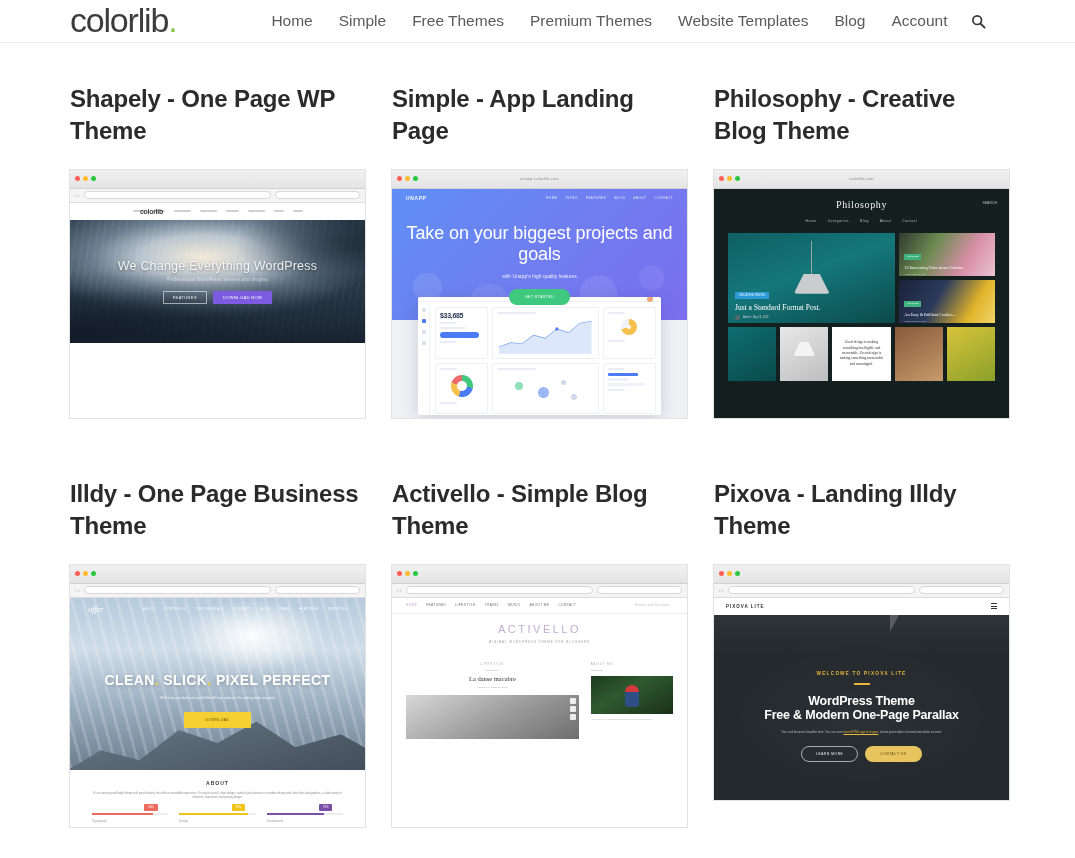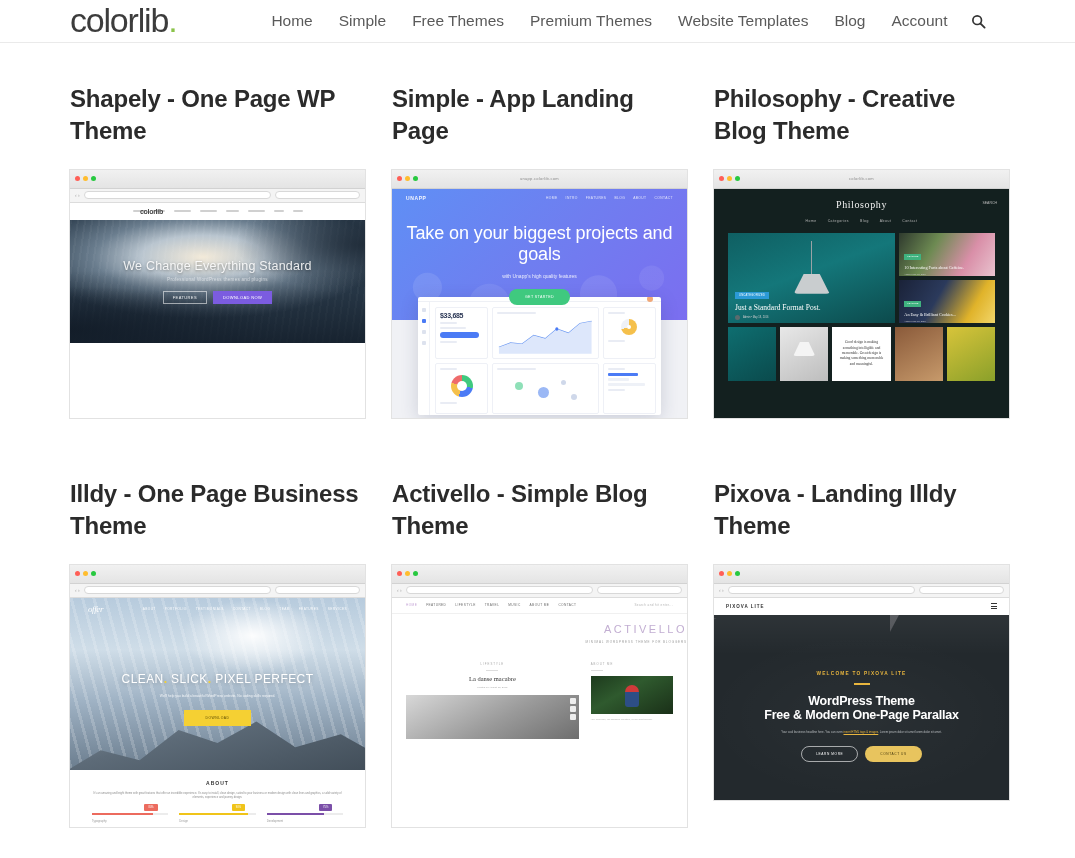--- a/index.html
+++ b/index.html
@@ -340,21 +340,21 @@
     clip-path: polygon(0 100%, 14% 62%, 26% 76%, 38% 34%, 50% 52%, 62% 22%, 74% 58%, 88% 40%, 100% 70%, 100% 100%);
   }
   .illdy-nav { height:22px; display:flex; align-items:center; padding:0 18px; position:relative; z-index:3; }
   .illdy-brand {
     font-family:"Liberation Serif", serif; font-style:italic;
     font-size:9px; color:#fff; letter-spacing:-.4px;
   }
   .illdy-menu { margin-left:auto; display:flex; gap:9px; }
   .illdy-menu span { font-size:3.2px; color:rgba(255,255,255,.92); letter-spacing:.4px; }
   .illdy-copy { position:relative; z-index:3; text-align:center; margin-top:52px; }
-  .illdy-h1 { font-size:12px; font-weight:400; color:#fff; letter-spacing:.4px;
+  .illdy-h1 { font-size:14px; font-weight:700; color:#fff; letter-spacing:.4px;
     text-shadow: 0 1px 4px rgba(0,0,0,.25); }
   .illdy-h1 b { color:#f5d033; }
   .illdy-sub { font-size:3.4px; color:rgba(255,255,255,.85); margin-top:8px; line-height:1.6; }
   .illdy-btn { display:inline-block; margin-top:11px; background:#f5d033; color:#5a4a00;
     font-size:3.4px; padding:6px 22px; letter-spacing:.5px; }
   .illdy-about { padding: 10px 22px 0; text-align:center; }
   .illdy-about .h { font-size:5px; font-weight:700; color:#333; letter-spacing:1px; }
   .illdy-about .p { font-size:2.7px; color:#8d8d8d; line-height:1.8; margin-top:6px; }
   .skills { display:flex; gap:11px; margin-top:12px; }
   .skill { flex:1; position:relative; }
@@ -364,21 +364,21 @@
   .skill .fill { position:absolute; left:0; top:0; bottom:0; }
   .skill .name { font-size:2.8px; color:#9a9a9a; margin-top:4px; text-align:left; }
 
   
   .act-body { background:#fff; height:229px; }
   .act-nav { height:16px; display:flex; align-items:center; padding:0 14px; gap:9px;
     border-bottom:1px solid #f0f0f0; }
   .act-nav span { font-size:3.2px; color:#6d6d6d; letter-spacing:.4px; }
   .act-nav span.on { color:#c7a8d8; }
   .act-nav .sr { margin-left:auto; font-size:3px; color:#b5b5b5; }
-  .act-brand-wrap { text-align:right; padding:9px 0 8px; }
+  .act-brand-wrap { text-align:center; padding:9px 0 8px; }
   .act-brand { font-size:11px; color:#c2aed2; letter-spacing:2.5px; font-weight:300; }
   .act-tag { font-size:3px; color:#9d9d9d; letter-spacing:.9px; margin-top:5px; }
   .act-hero { height:86px; position:relative; overflow:hidden;
     background: linear-gradient(100deg, #f2c98e 0%, #d9b589 22%, #9ba882 48%, #6f7f63 70%, #4d5a4a 100%); }
   .act-hero:before { content:''; position:absolute; inset:0;
     background:
       radial-gradient(circle at 11% 38%, rgba(255,240,200,.95) 0 8px, rgba(255,230,170,.35) 9px 34px, transparent 40px),
       linear-gradient(transparent 55%, rgba(60,70,50,.55)); }
   .act-hero:after { content:''; position:absolute; right:6%; bottom:-6px; width:54px; height:64px;
     border-radius:45% 45% 10% 10%;
@@ -483,21 +483,21 @@
             <span class="mini-nav-item w3"></span>
             <span class="mini-nav-item w2"></span>
             <span class="mini-nav-item w2"></span>
             <span class="mini-nav-item"></span>
             <span class="mini-nav-item w2"></span>
             <span class="mini-nav-item w3"></span>
             <span class="mini-nav-item w3"></span>
           </div>
           <div class="shapely-hero">
             <div class="hero-inner">
-              <div class="hero-h1">We Change Everything Standard</div>
+              <div class="hero-h1">We Change Everything WordPress</div>
               <div class="hero-sub">Professional WordPress themes and plugins</div>
               <div class="hero-btns">
                 <span class="btn-ghost">FEATURES</span>
                 <span class="btn-purple">DOWNLOAD NOW</span>
               </div>
             </div>
           </div>
         </div>
       </div>
     </div>

